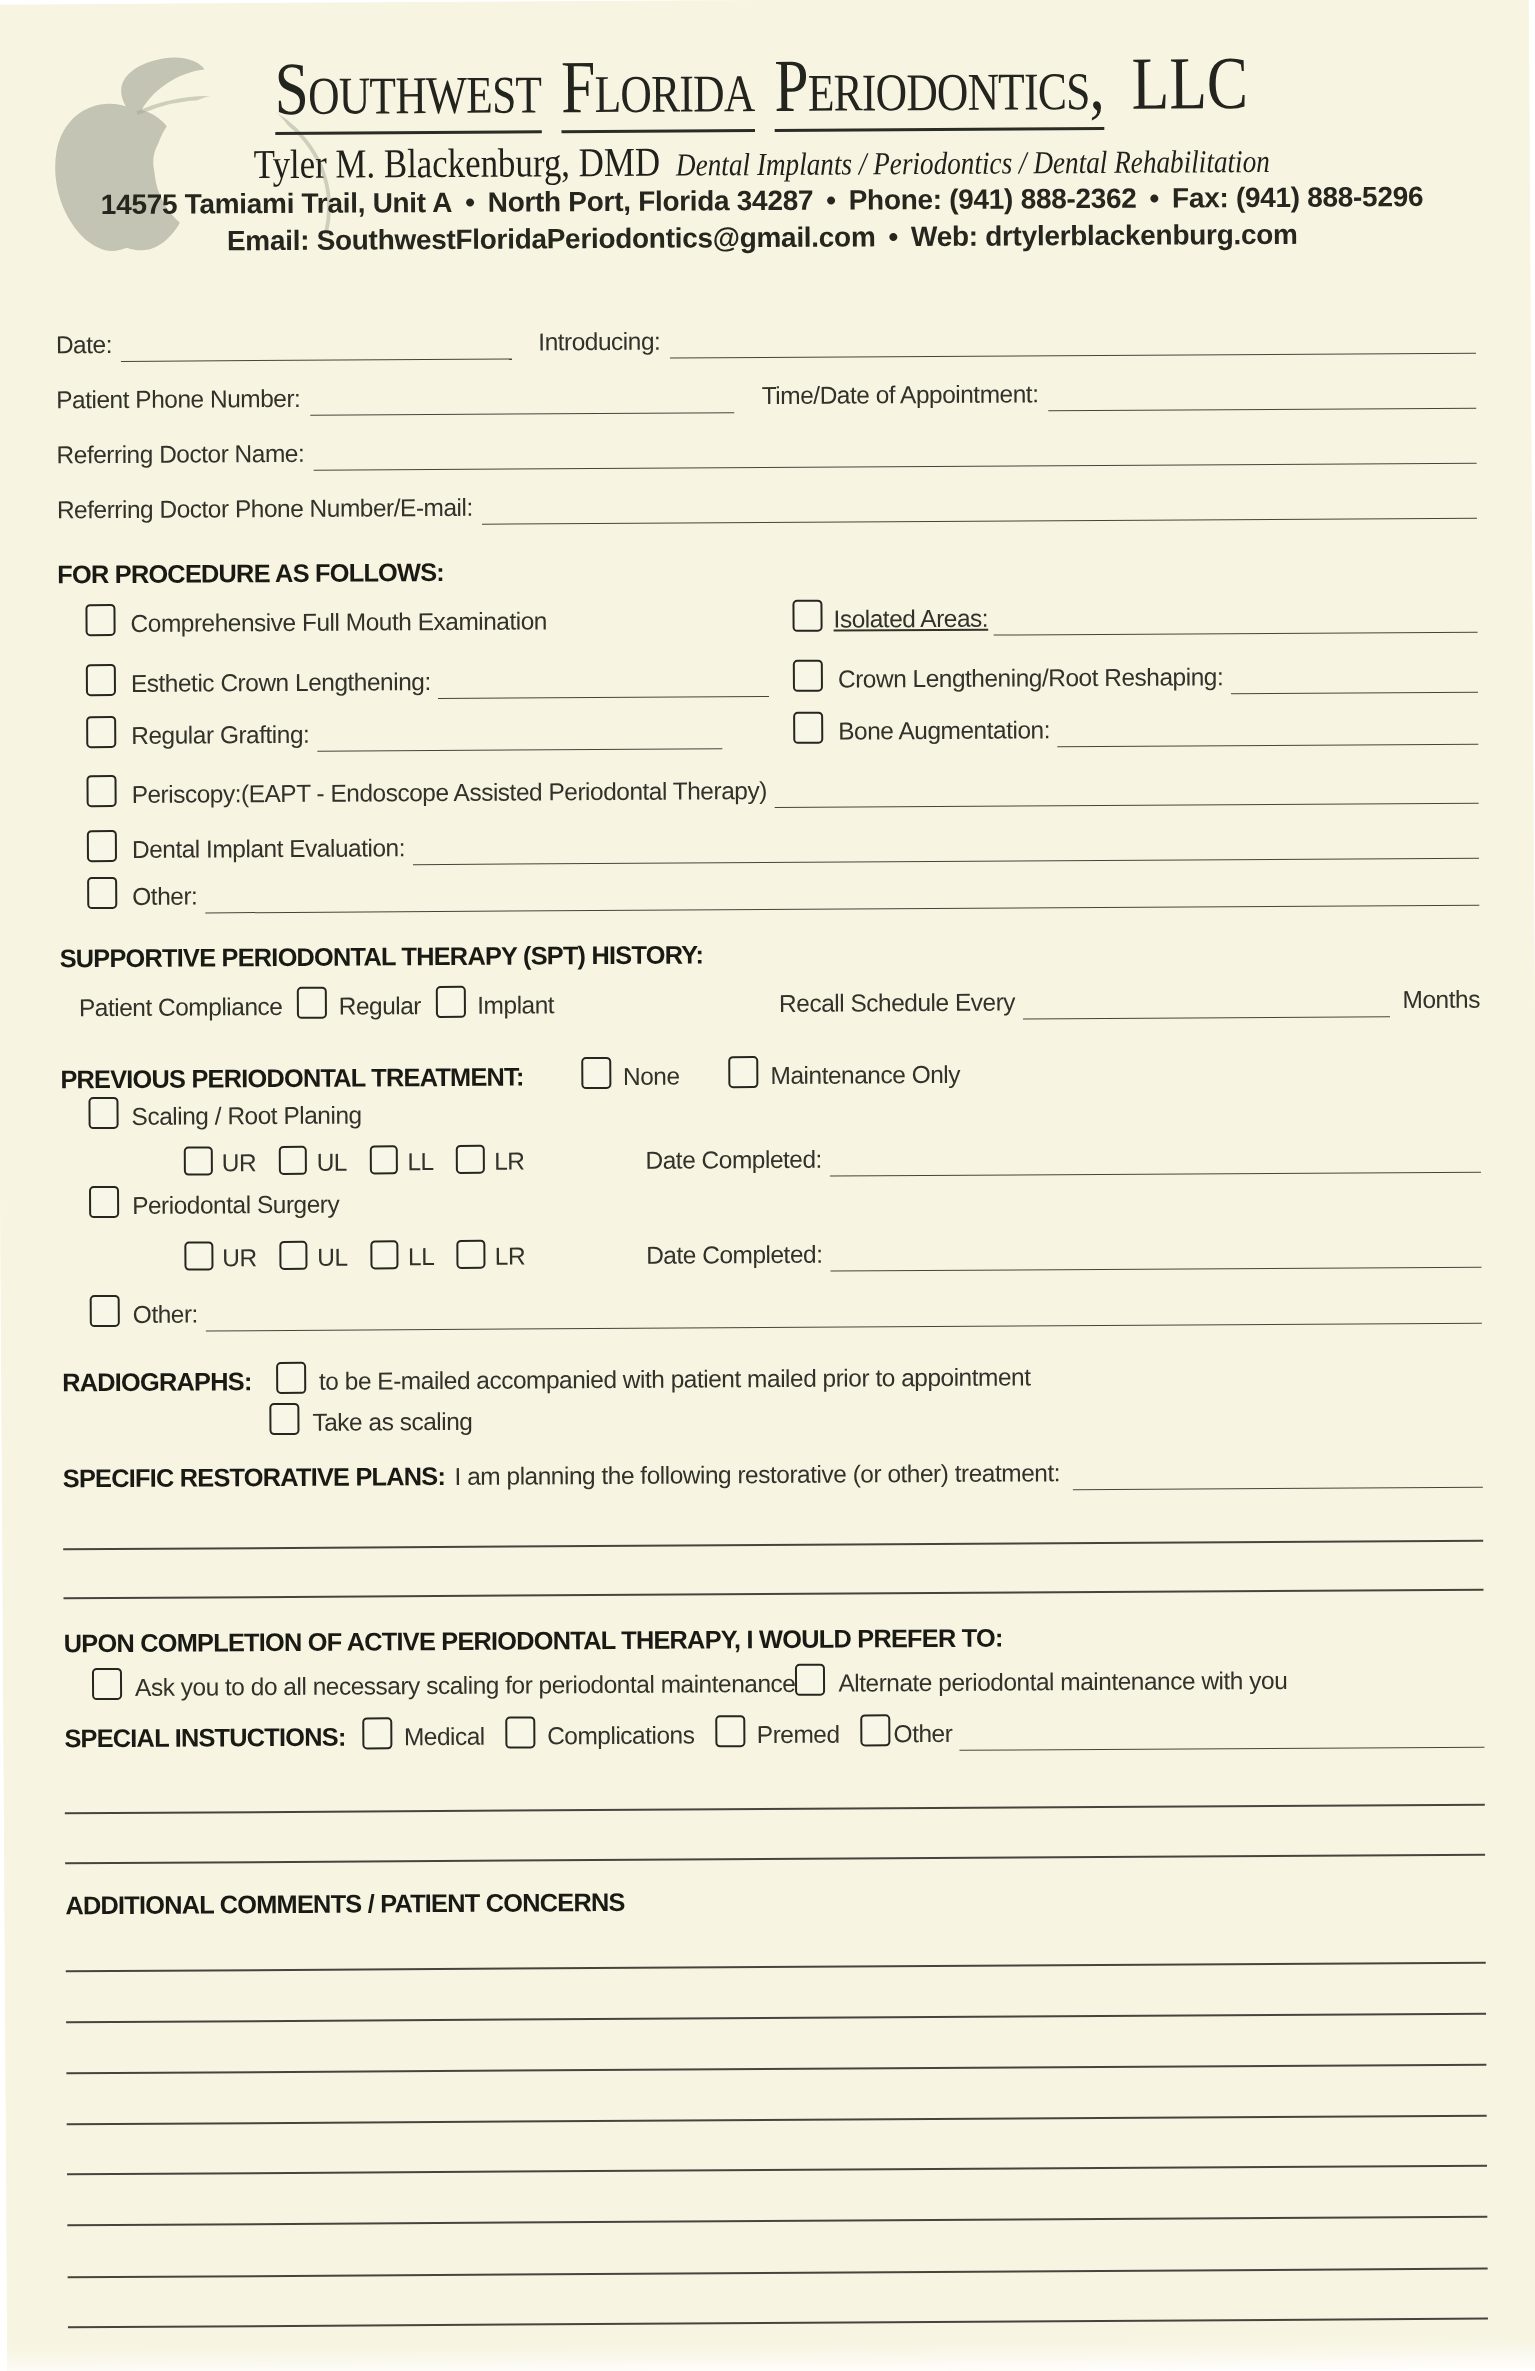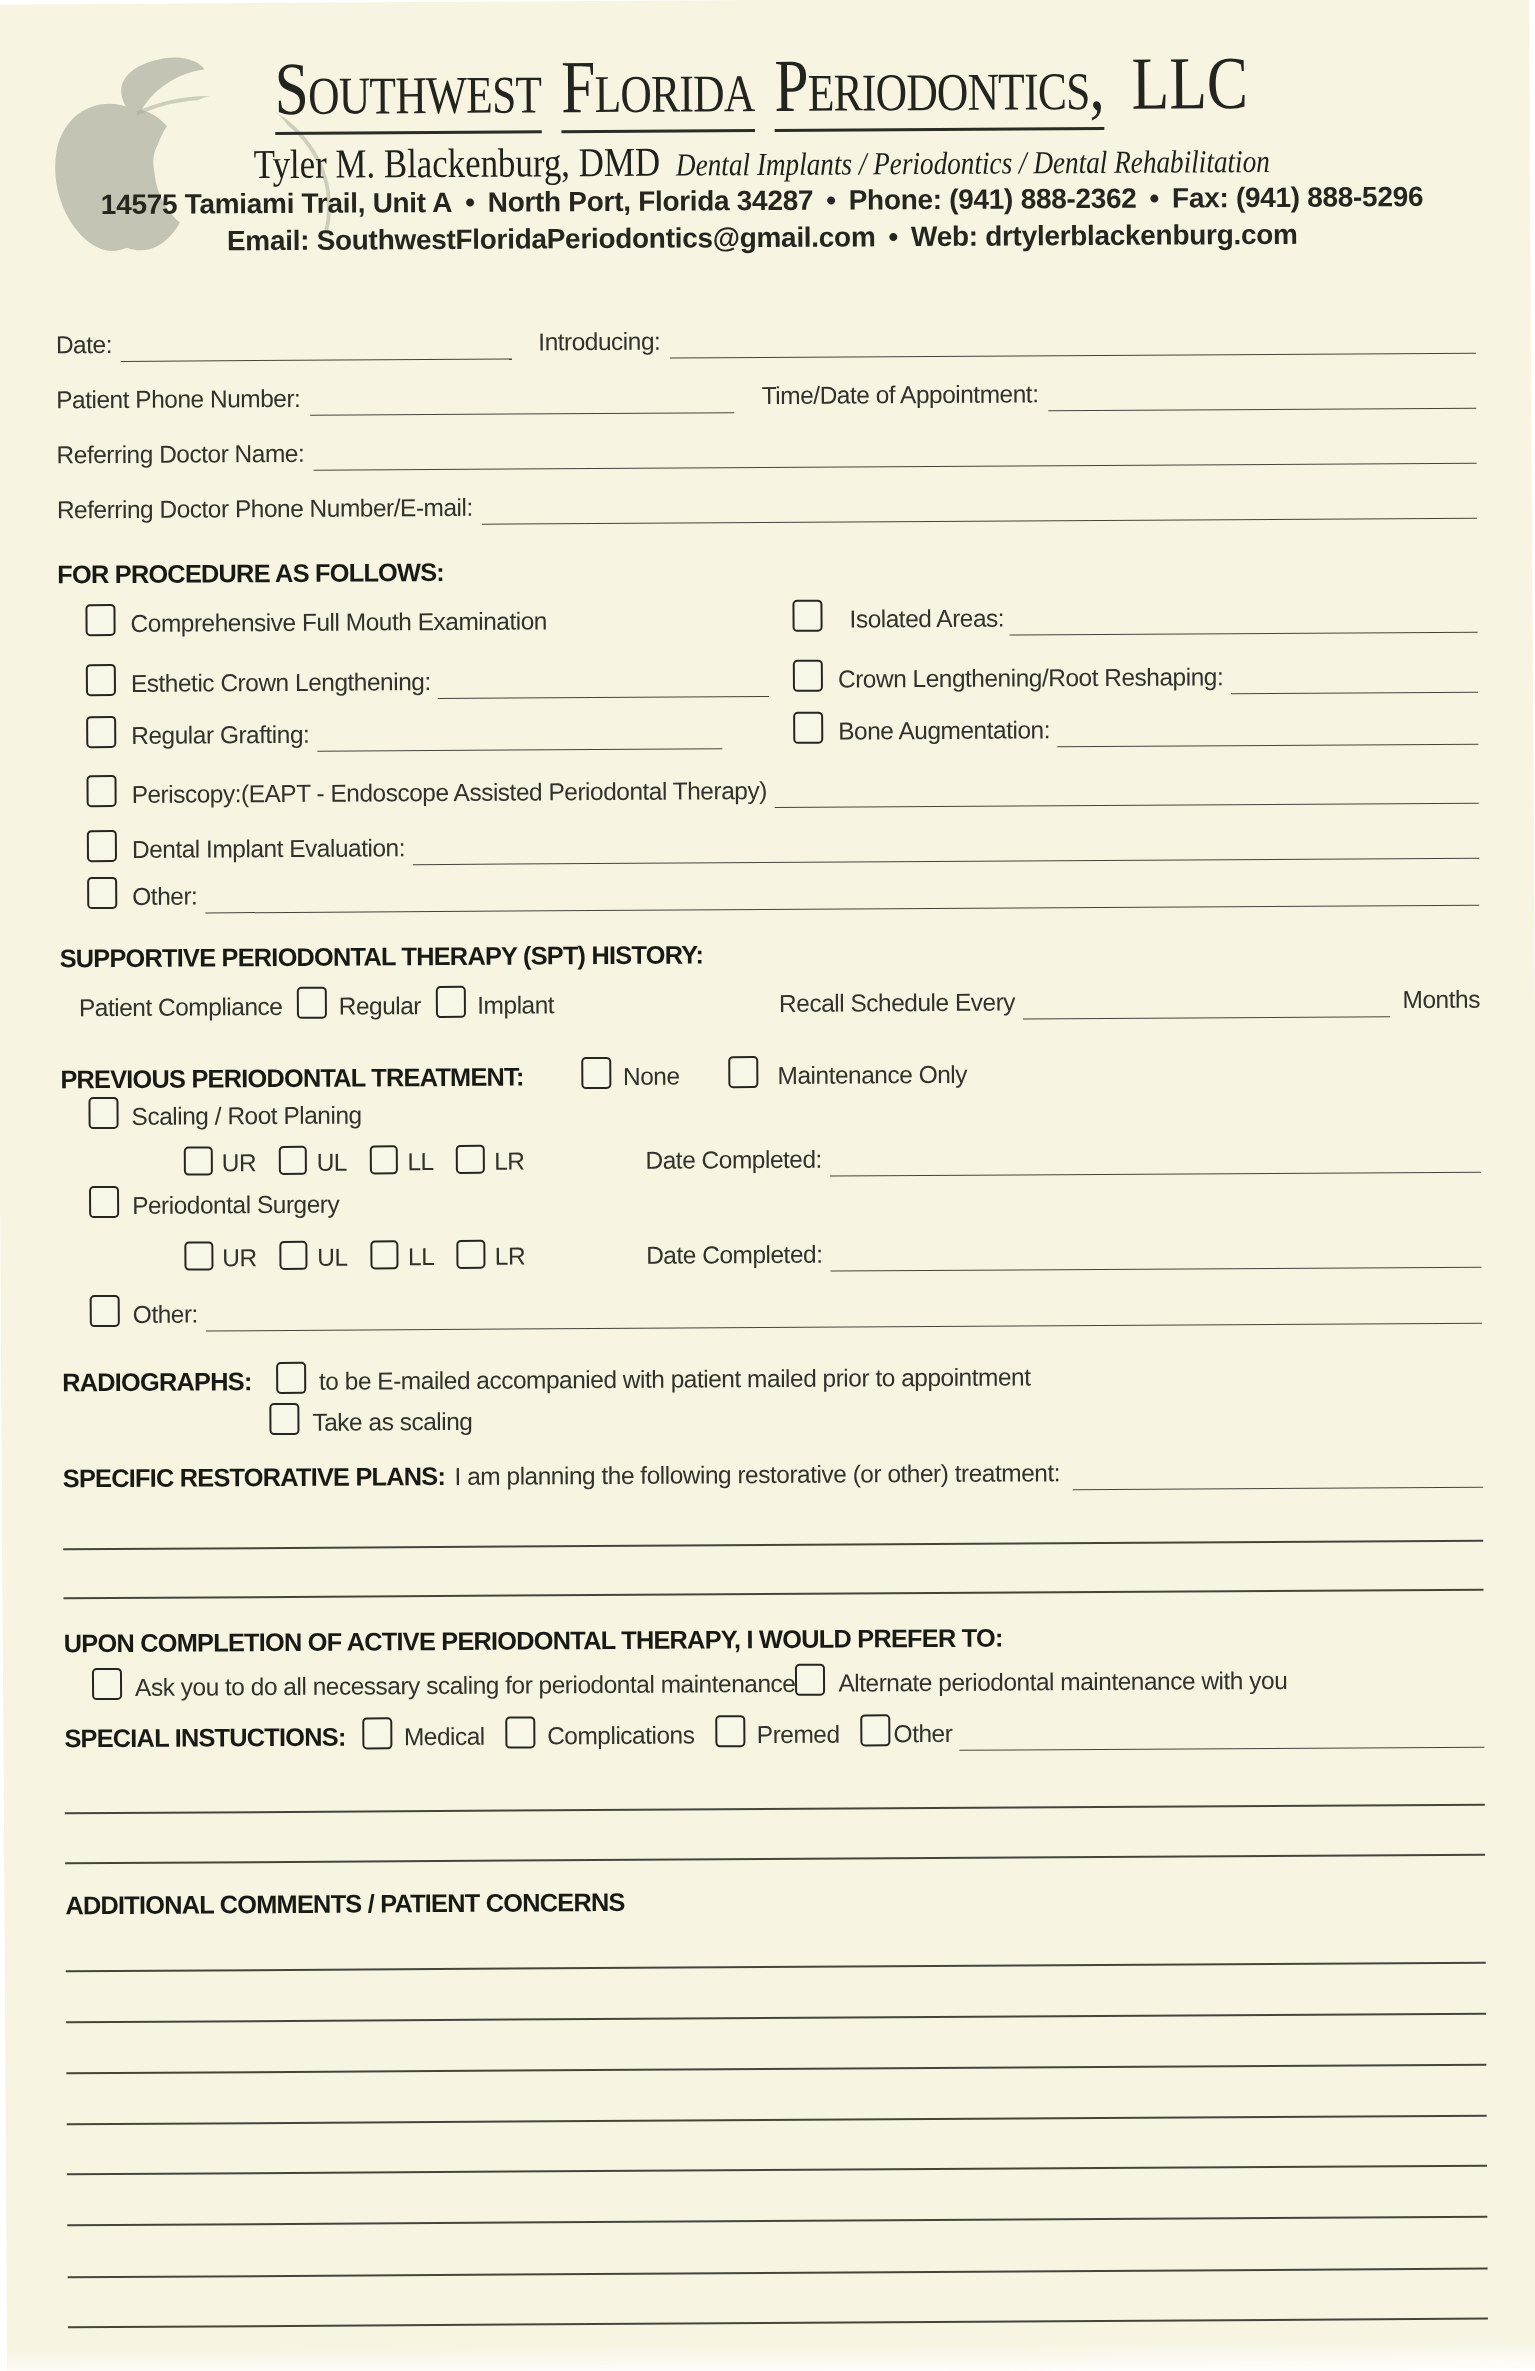--- a/index.html
+++ b/index.html
@@ -108,21 +108,21 @@
   <div class="hrow" style="top:556px;left:61px;">
     <span class="h">FOR PROCEDURE AS FOLLOWS:</span>
   </div>
 
   <div class="row" style="top:599px;left:89px;width:659px;">
     <span class="cb"></span>
     <span class="lbl" style="margin-left:15px;">Comprehensive Full Mouth Examination</span>
   </div>
   <div class="row" style="top:599px;left:796px;right:55px;">
     <span class="cb"></span>
-    <span class="lbl" style="margin-left:27px;">Isolated Areas:</span>
+    <span class="lbl" style="margin-left:11px;text-decoration:underline;">Isolated Areas:</span>
     <span class="wl" style="margin-left:5.6px;"></span>
   </div>
 
   <div class="row" style="top:659px;left:89px;width:683px;">
     <span class="cb"></span>
     <span class="lbl" style="margin-left:15px;">Esthetic Crown Lengthening:</span>
     <span class="wl" style="margin-left:7.5px;"></span>
   </div>
   <div class="row" style="top:659px;left:796px;right:55px;">
     <span class="cb"></span>
@@ -173,21 +173,21 @@
     <span class="lbl">Recall Schedule Every</span>
     <span class="wl fx" style="width:367px;margin-left:7.5px;"></span>
     <span class="lbl" style="margin-left:13px;">Months</span>
   </div>
 
   <div class="row" style="top:1057px;left:61px;height:36px;">
     <span class="h">PREVIOUS PERIODONTAL TREATMENT:</span>
     <span class="cb" style="margin-left:58px;"></span>
     <span class="lbl" style="margin-left:11.3px;">None</span>
     <span class="cb" style="margin-left:49px;"></span>
-    <span class="lbl" style="margin-left:19px;">Maintenance Only</span>
+    <span class="lbl" style="margin-left:12px;">Maintenance Only</span>
   </div>
 
   <div class="row" style="top:1096px;left:89px;height:34px;">
     <span class="cb"></span>
     <span class="lbl" style="margin-left:13px;">Scaling / Root Planing</span>
   </div>
 
   <div class="row" style="top:1139px;left:184px;right:55px;">
     <span class="cb sm"></span>
     <span class="lbl" style="margin-left:9.4px;">UR</span>

